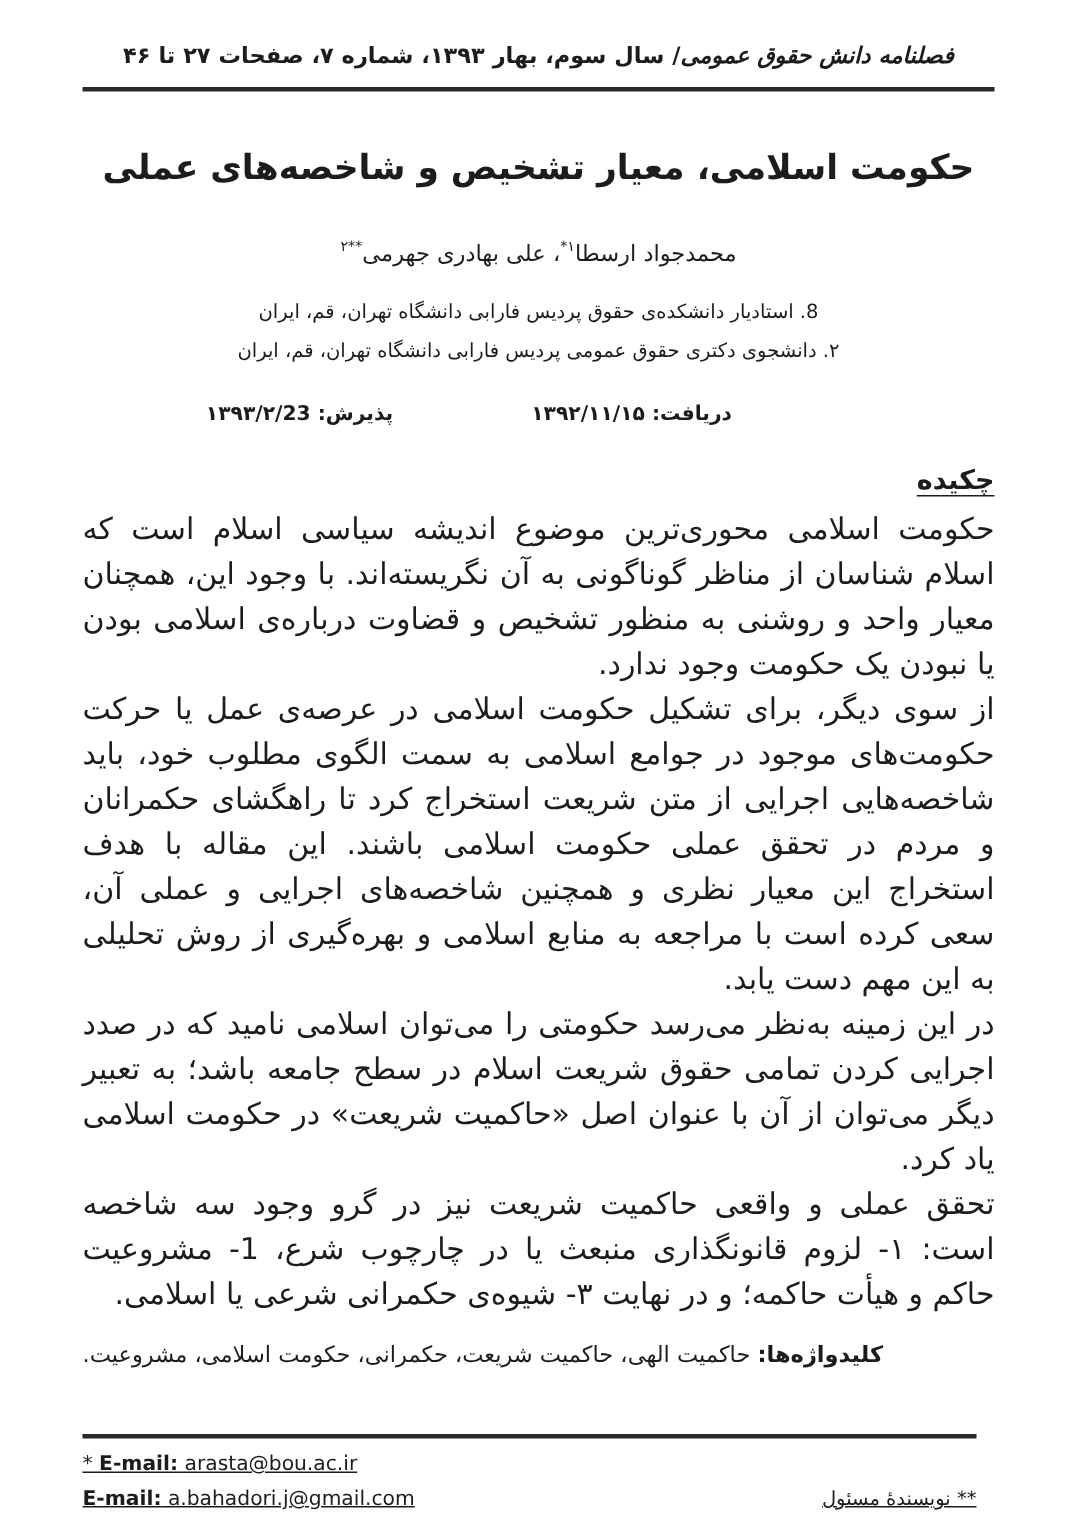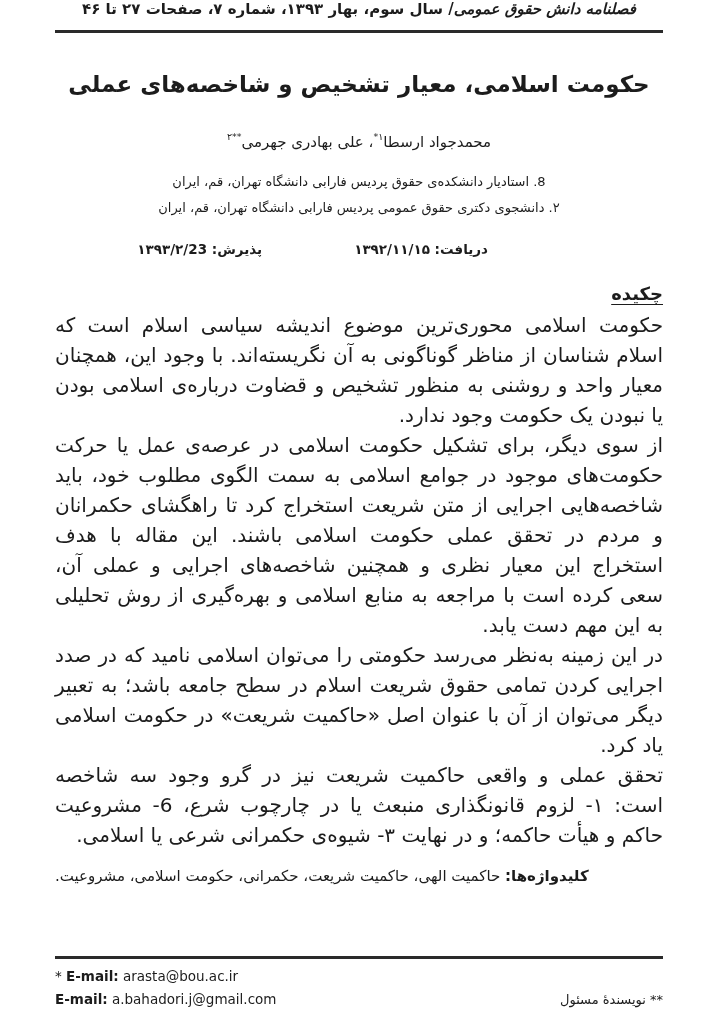--- a/index.html
+++ b/index.html
@@ -12,20 +12,21 @@
     position: relative;
     overflow: hidden;
   }
   .page {
     position: absolute; inset: 0;
     padding: 0 55px;
     direction: rtl;
   }
   
   .journal-line {
+    margin-top: 28px;
     text-align: center;
     font-size: 15px;
     font-weight: bold;
     white-space: nowrap;
   }
   .journal-name { font-style: italic; letter-spacing: -0.5px; }
   .issue-info { font-style: normal; }
   .header-rule {
     margin-top: 12px;
     height: 3px;
@@ -85,22 +86,23 @@
   .keywords {
     margin-top: 12px;
     font-size: 15px;
     line-height: 28px;
     text-align: left;
   }
   .keywords .kw-label { font-weight: bold; }
   
   .page-footer {
     position: absolute;
-    left: 55px; right: 55px;
+    left: 55px; right: 67px;
     top: 956px;
+    text-decoration: underline;
   }
   .footer-rule { height: 3px; background: #2a2a2a; }
   .footer-line1 {
     direction: ltr; text-align: left;
     font-size: 13.5px;
     margin-top: 9px;
     white-space: nowrap;
   }
   .footer-line2 {
     direction: ltr;
@@ -140,21 +142,21 @@
   <div class="dates">
     <span><span>دریافت: </span><span>۱۳۹۲/۱۱/۱۵</span></span>
     <span><span>پذیرش: </span><span>۱۳۹۳/۲/23</span></span>
   </div>
 
   <section class="abstract">
     <h2 class="abstract-heading">چکیده</h2>
     <p>حکومت اسلامی محوری‌ترین موضوع اندیشه سیاسی اسلام است که اسلام شناسان از مناظر گوناگونی به آن نگریسته‌اند. با وجود این، همچنان معیار واحد و روشنی به منظور تشخیص و قضاوت درباره‌ی اسلامی بودن یا نبودن یک حکومت وجود ندارد.</p>
     <p>از سوی دیگر، برای تشکیل حکومت اسلامی در عرصه‌ی عمل یا حرکت حکومت‌های موجود در جوامع اسلامی به سمت الگوی مطلوب خود، باید شاخصه‌هایی اجرایی از متن شریعت استخراج کرد تا راهگشای حکمرانان و مردم در تحقق عملی حکومت اسلامی باشند. این مقاله با هدف استخراج این معیار نظری و همچنین شاخصه‌های اجرایی و عملی آن، سعی کرده است با مراجعه به منابع اسلامی و بهره‌گیری از روش تحلیلی به این مهم دست یابد.</p>
     <p>در این زمینه به‌نظر می‌رسد حکومتی را می‌توان اسلامی نامید که در صدد اجرایی کردن تمامی حقوق شریعت اسلام در سطح جامعه باشد؛ به تعبیر دیگر می‌توان از آن با عنوان اصل «حاکمیت شریعت» در حکومت اسلامی یاد کرد.</p>
-    <p>تحقق عملی و واقعی حاکمیت شریعت نیز در گرو وجود سه شاخصه است: ۱- لزوم قانونگذاری منبعث یا در چارچوب شرع، 6- مشروعیت حاکم و هیأت حاکمه؛ و در نهایت ۳- شیوه‌ی حکمرانی شرعی یا اسلامی.</p>
+    <p>تحقق عملی و واقعی حاکمیت شریعت نیز در گرو وجود سه شاخصه است: ۱- لزوم قانونگذاری منبعث یا در چارچوب شرع، 1- مشروعیت حاکم و هیأت حاکمه؛ و در نهایت ۳- شیوه‌ی حکمرانی شرعی یا اسلامی.</p>
   </section>
 
   <div class="keywords">
     <span class="kw-label">کلیدواژه‌ها:</span><span> حاکمیت الهی، حاکمیت شریعت، حکمرانی، حکومت اسلامی، مشروعیت.</span>
   </div>
 
   <footer class="page-footer">
     <div class="footer-rule"></div>
     <div class="footer-line1">
       <span>* </span><span class="email-label">E-mail:</span><span> arasta@bou.ac.ir</span>

